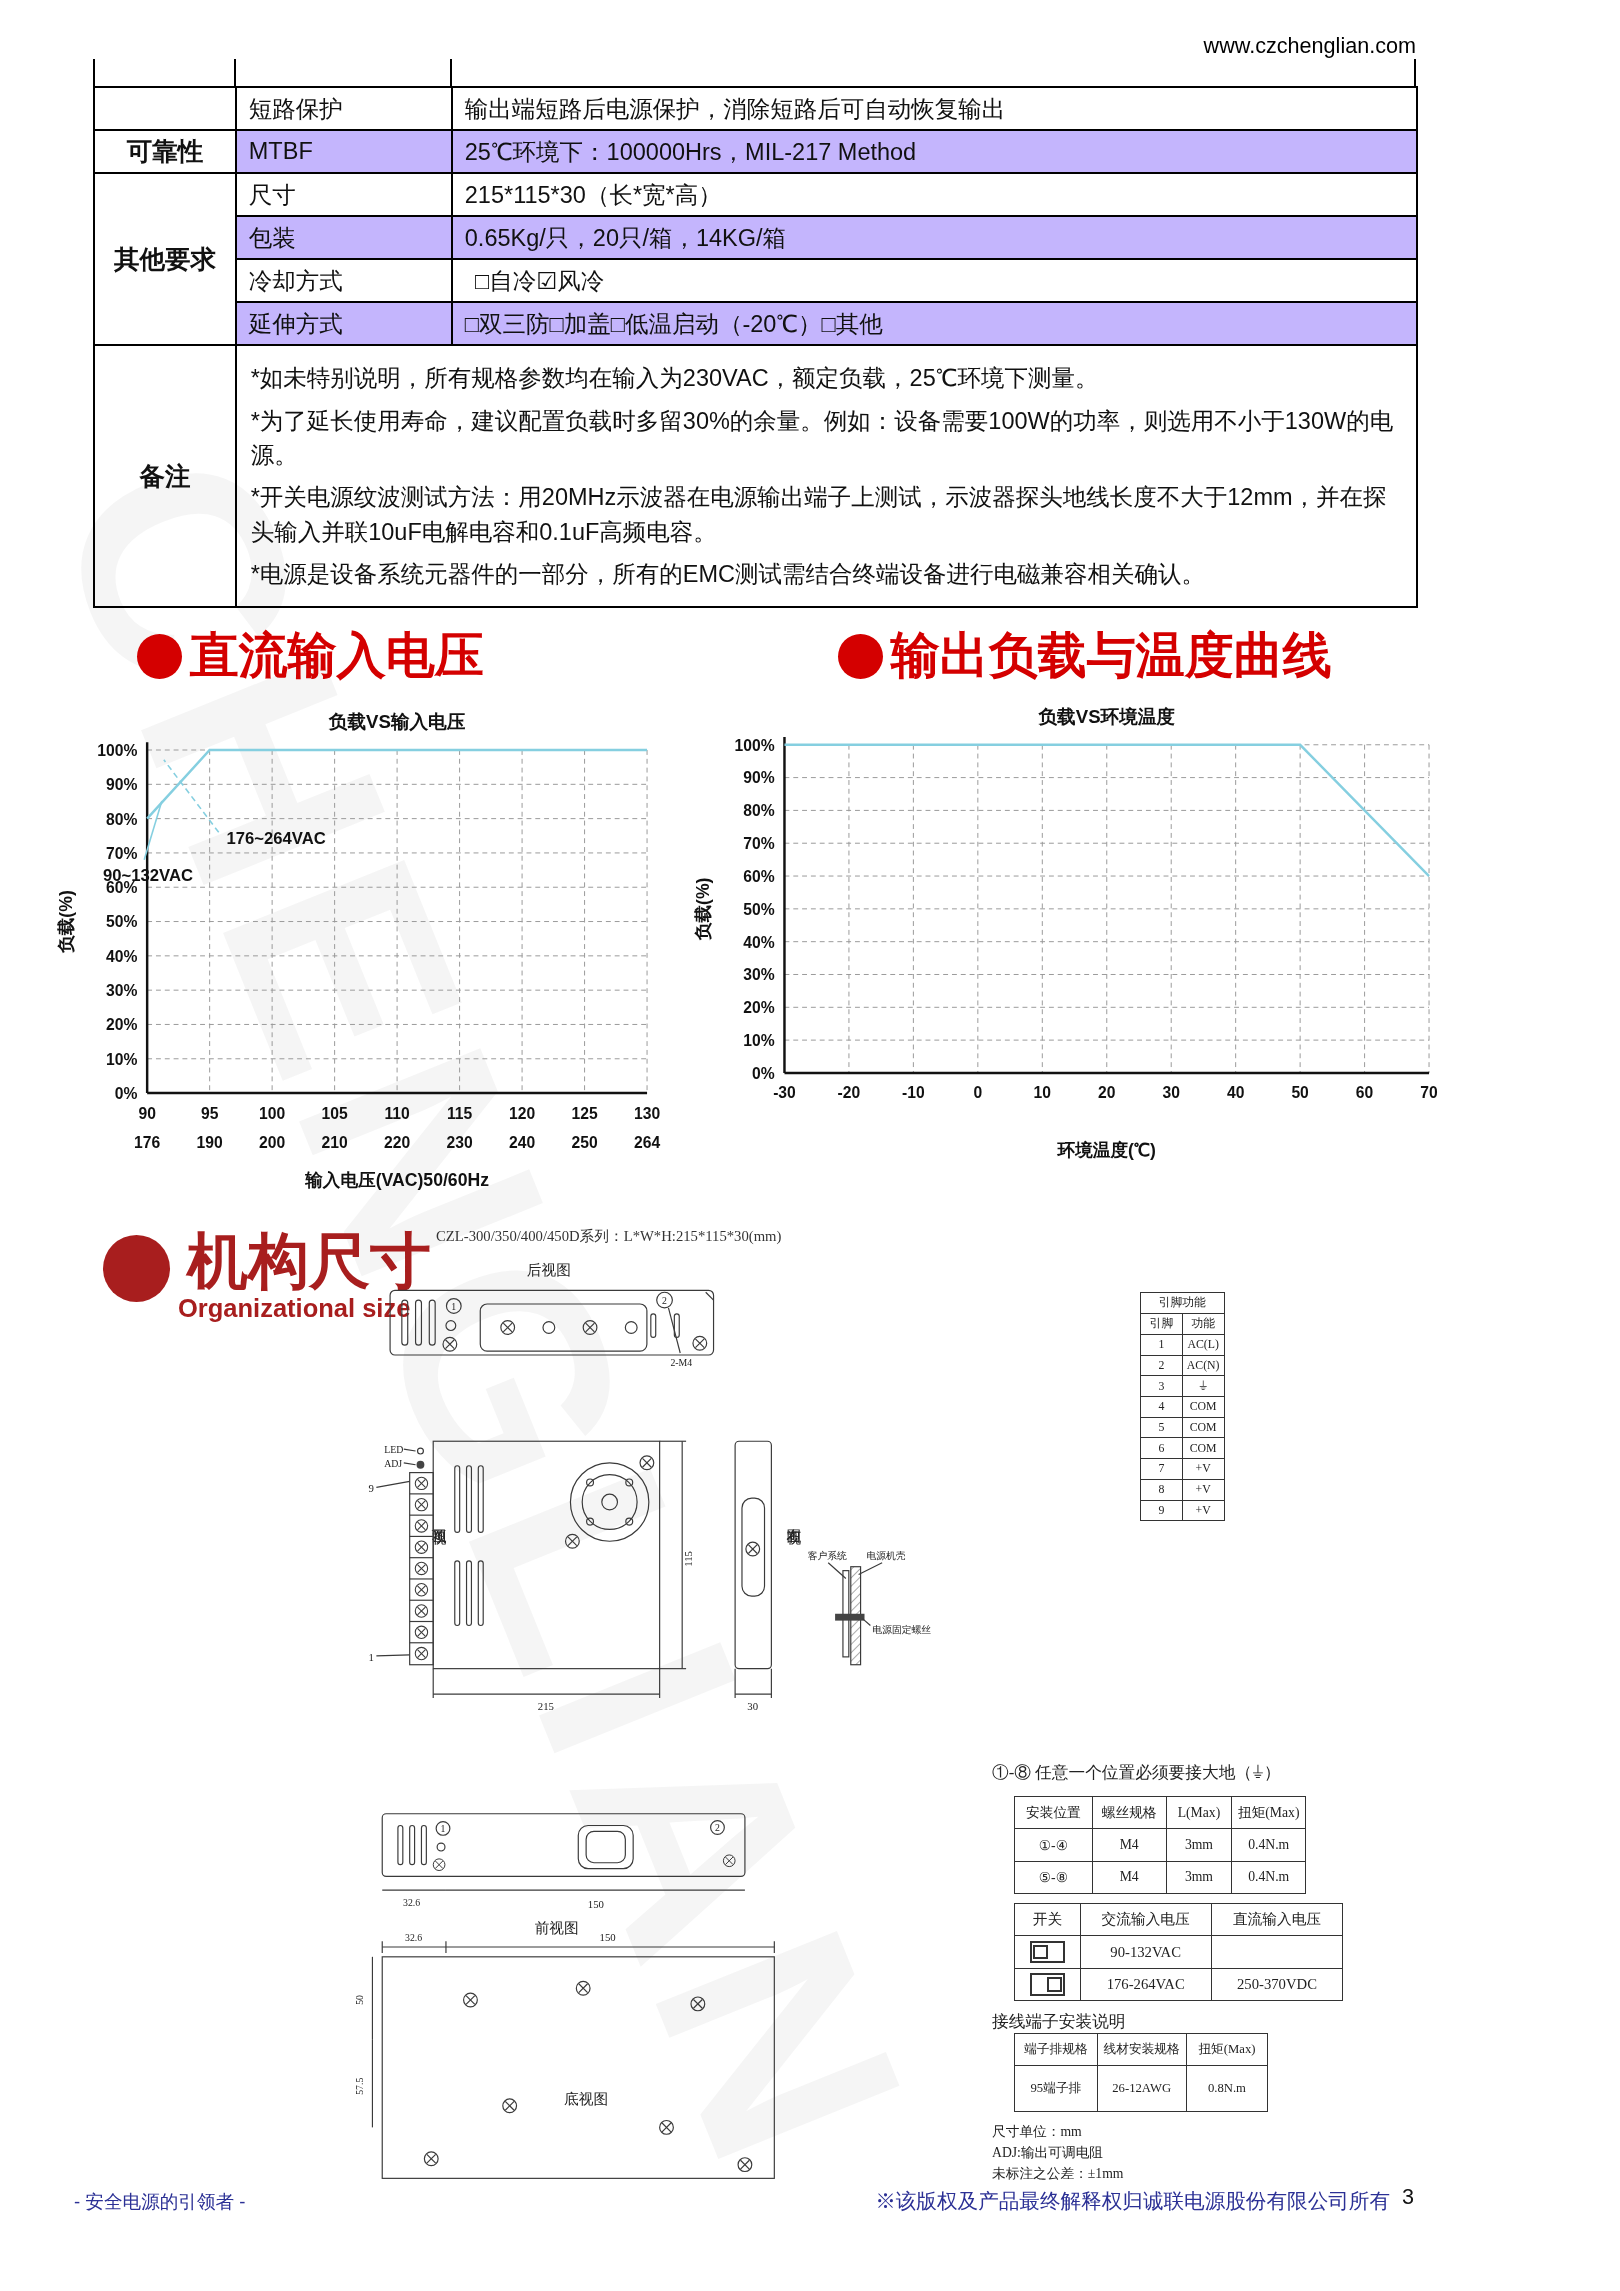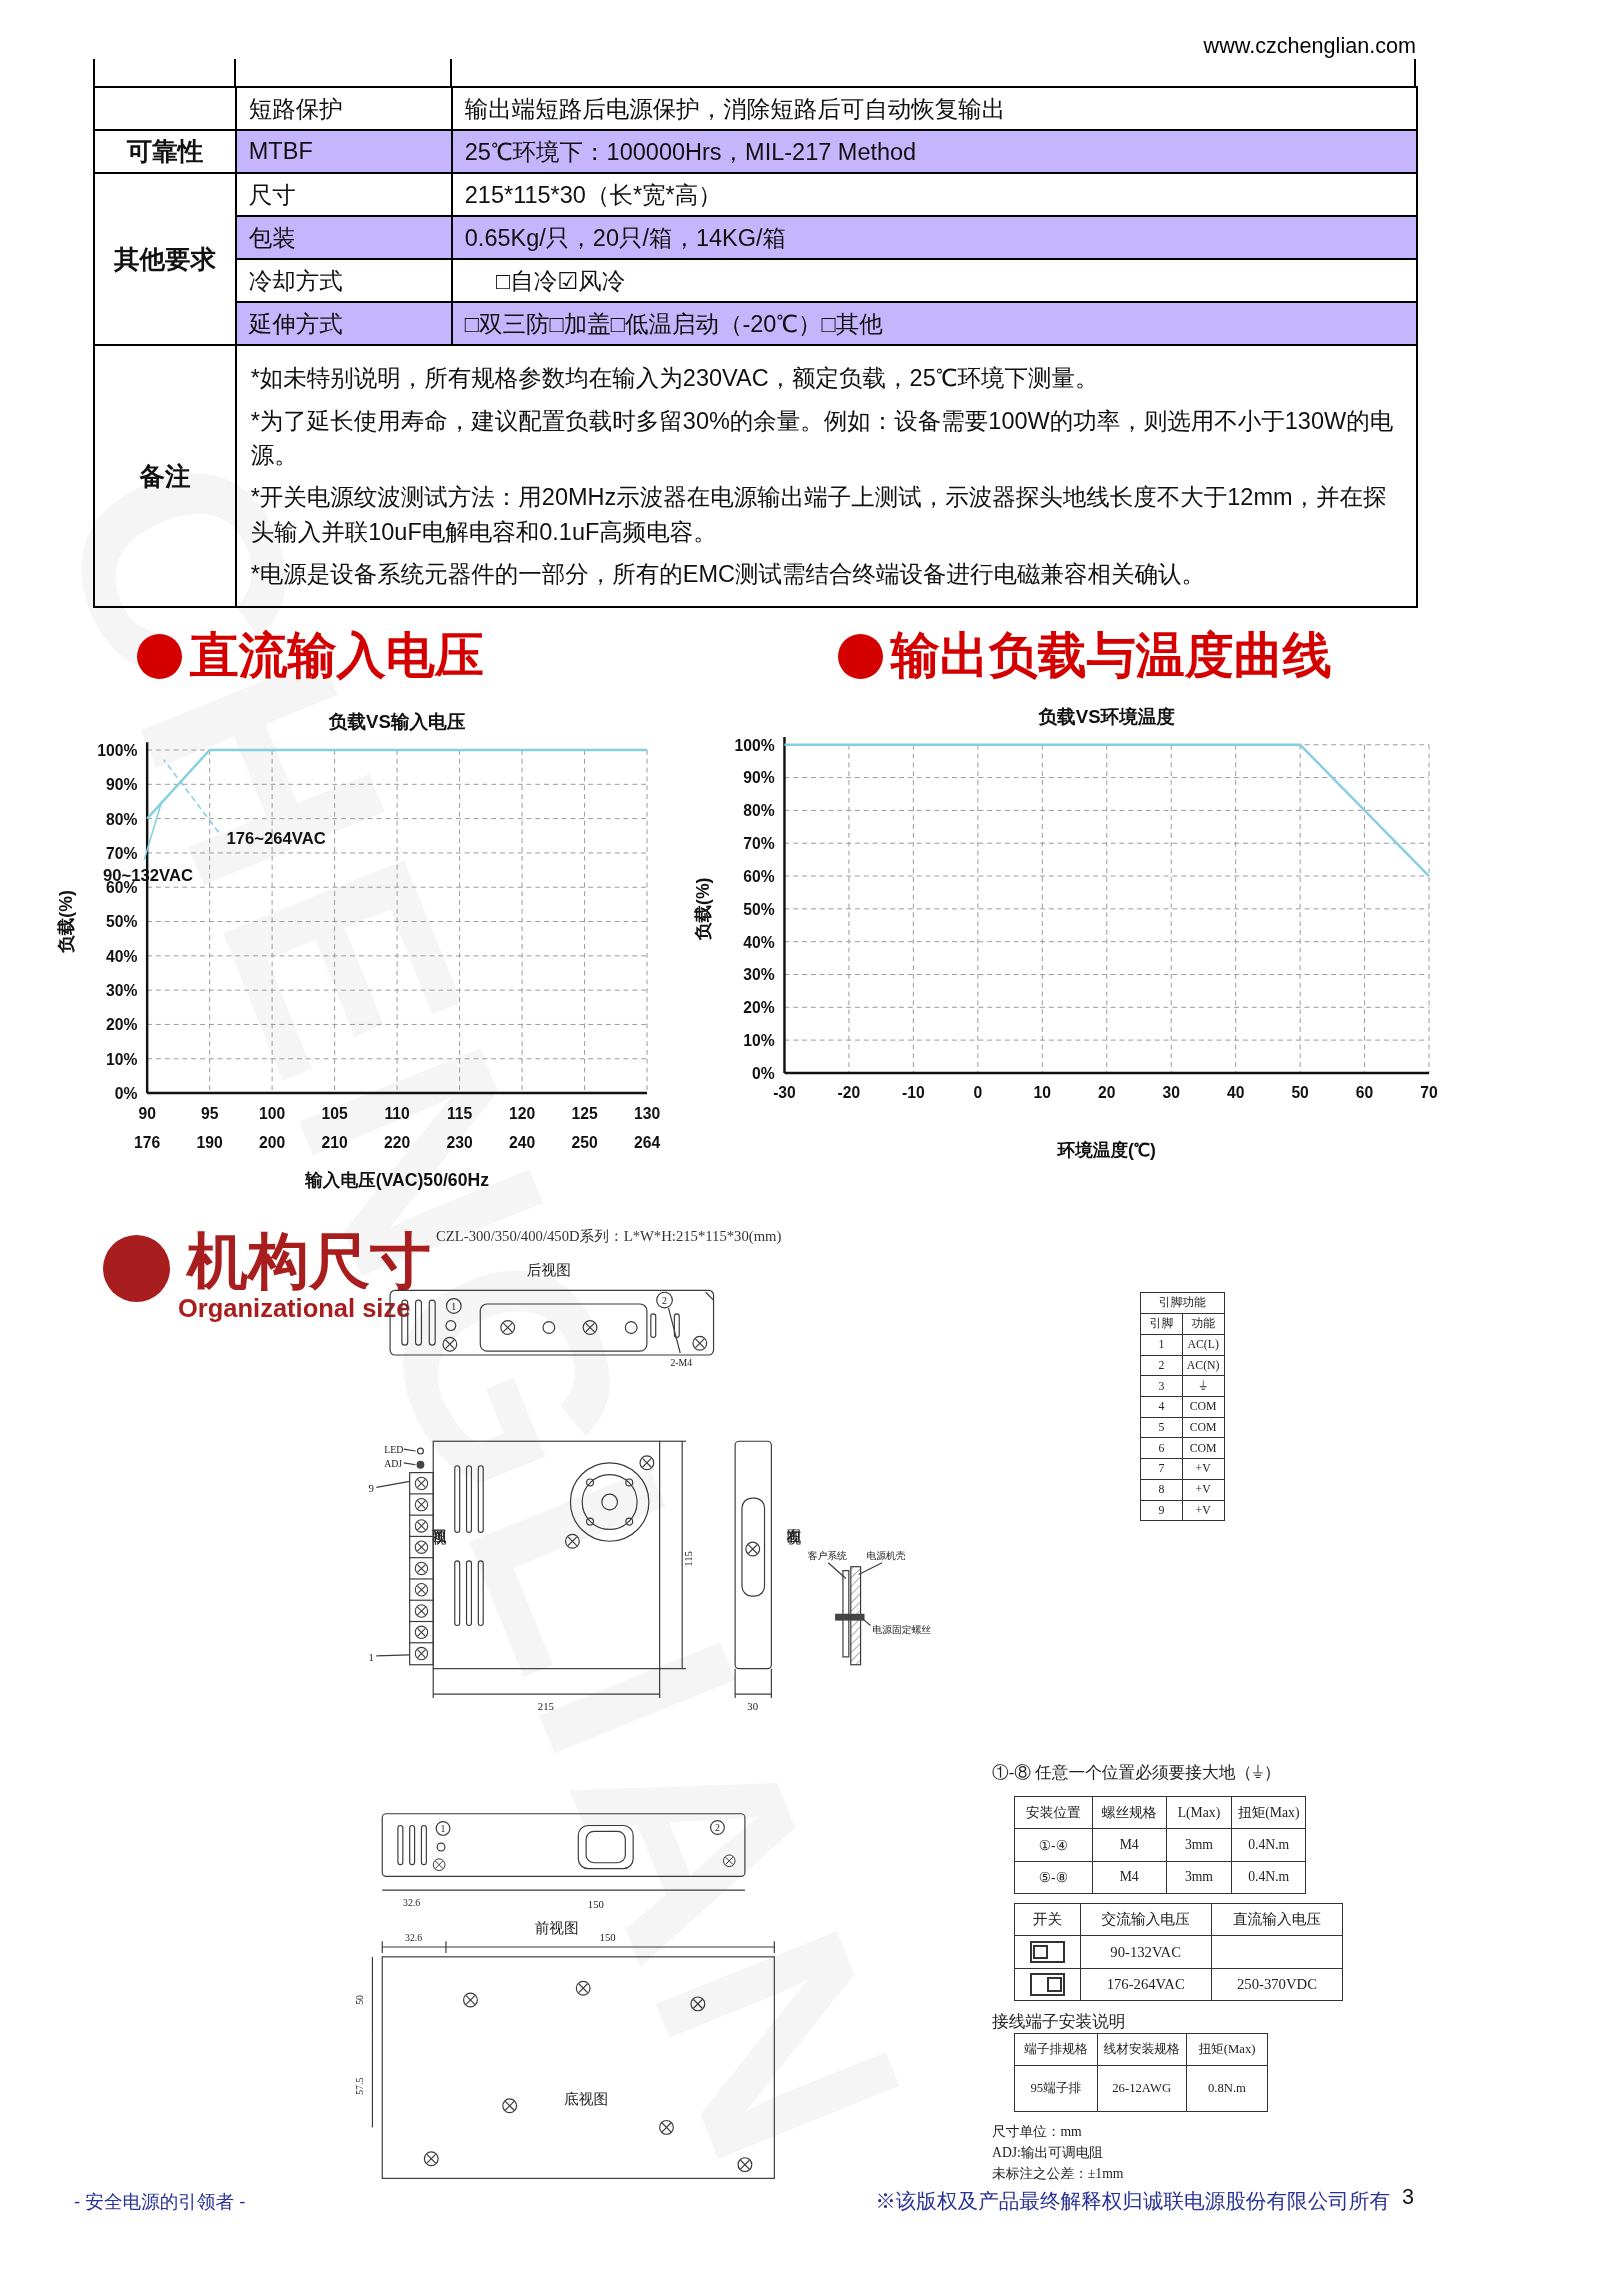--- a/index.html
+++ b/index.html
@@ -99,21 +99,21 @@
       <td class="g" rowspan="4">其他要求</td>
       <td>尺寸</td>
       <td>215*115*30（长*宽*高）</td>
     </tr>
     <tr>
       <td class="gray">包装</td>
       <td class="gray">0.65Kg/只，20只/箱，14KG/箱</td>
     </tr>
     <tr>
       <td>冷却方式</td>
-      <td style="padding-left:43px">□自冷☑风冷</td>
+      <td style="padding-left:22px">□自冷☑风冷</td>
     </tr>
     <tr>
       <td class="gray">延伸方式</td>
       <td class="gray">□双三防□加盖□低温启动（-20℃）□其他</td>
     </tr>
     <tr>
       <td class="g">备注</td>
       <td class="notes" colspan="2">
         <p>*如未特别说明，所有规格参数均在输入为230VAC，额定负载，25℃环境下测量。</p>
         <p>*为了延长使用寿命，建议配置负载时多留30%的余量。例如：设备需要100W的功率，则选用不小于130W的电源。</p>

